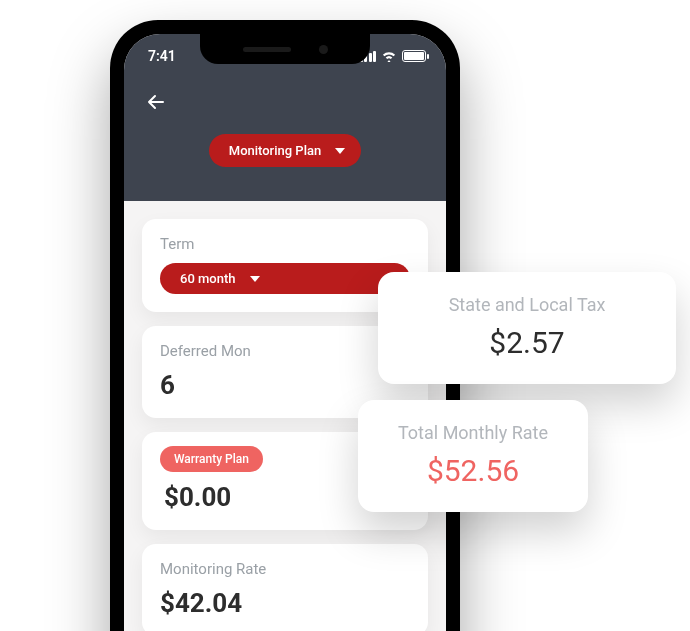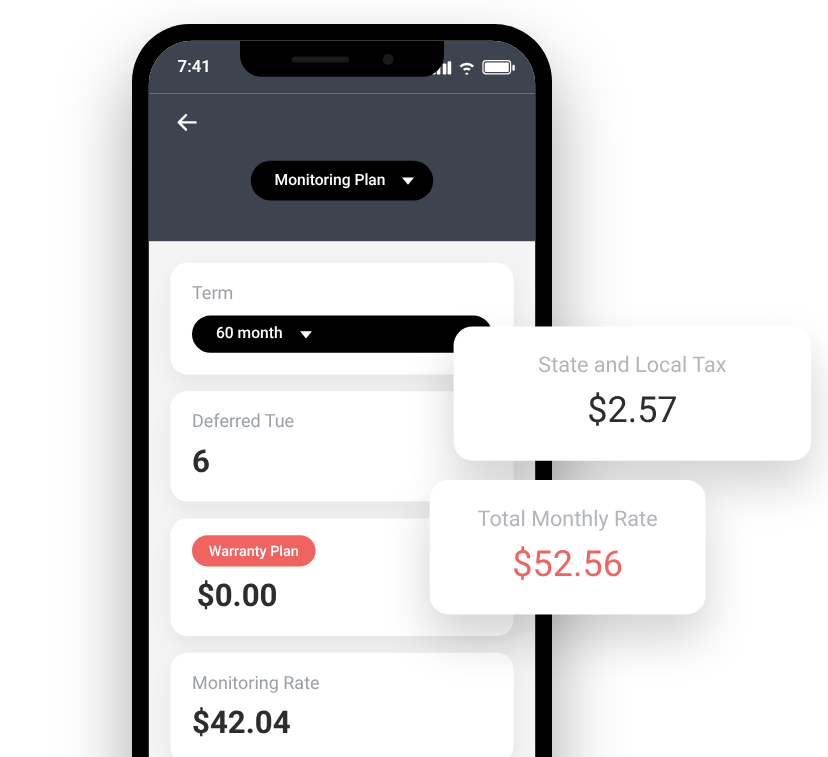--- a/index.html
+++ b/index.html
@@ -112,21 +112,21 @@
     color:#fff;
     width:28px;height:28px;
     display:flex;align-items:center;justify-content:center;
     cursor:pointer;
   }
   .header-pill {
     margin: 18px auto 0;
     width: max-content;
   }
   .pill {
-    background: #000000;
+    background: #b91c1c;
     color: #fff;
     border-radius: 18px;
     padding: 9px 16px 9px 20px;
     font-size: 13px;
     font-weight: 500;
     display: flex;
     align-items: center;
     gap: 14px;
     cursor: pointer;
   }
@@ -250,21 +250,21 @@
         <div class="card-label">Term</div>
         <div class="card-inner-pill">
           <div class="pill">
             <span>60 month</span>
             <span class="caret"></span>
           </div>
         </div>
       </div>
 
       <div class="card">
-        <div class="card-label">Deferred Tue</div>
+        <div class="card-label">Deferred Mon</div>
         <div class="card-value">6</div>
       </div>
 
       <div class="card two-col">
         <span class="pill-small">Warranty Plan</span>
         <div class="value">$0.00</div>
       </div>
 
       <div class="card">
         <div class="card-label">Monitoring Rate</div>

